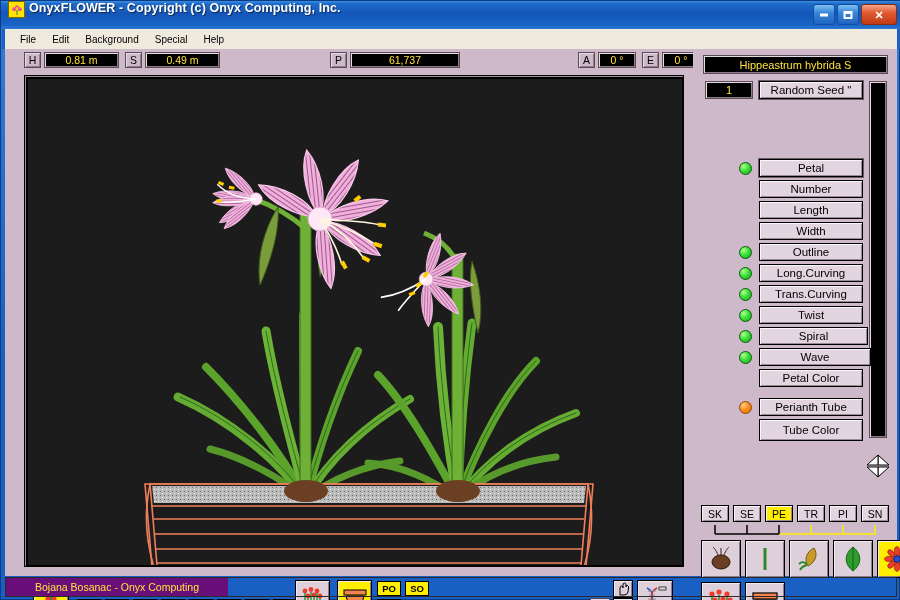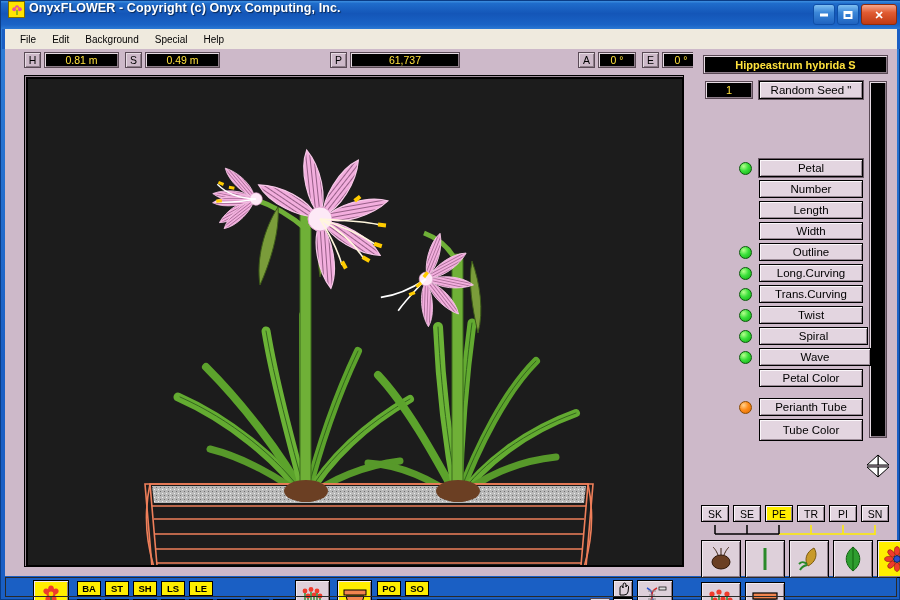--- a/index.html
+++ b/index.html
@@ -102,21 +102,21 @@
   
   .rpanel {
     position: absolute; left: 688px; top: 0; width: 204px; height: 527px;
     background: #cdb9c9;
   }
   .species-box {
     position: absolute; left: 10px; top: 6px; width: 185px; height: 19px;
     background: #000; border: 1px solid #5a4a56;
     box-shadow: inset 1px 1px 0 #e6dbe3, inset -1px -1px 0 #8d7d89;
     display: flex; align-items: center; justify-content: center;
-    color: #ffe23d; font-size: 11px; font-weight: bold;
+    color: #ffe23d; font-size: 11px;
   }
   .seed-val {
     position: absolute; left: 12px; top: 32px; width: 48px; height: 18px;
     background: #000; border: 1px solid #5a4a56;
     box-shadow: inset 1px 1px 0 #e6dbe3, inset -1px -1px 0 #8d7d89;
     display: flex; align-items: center; justify-content: center;
     color: #ffe23d; font-size: 11px;
   }
   .pbtn {
     position: absolute; background: #e3d5e0; border: 1px solid #000;
@@ -588,14 +588,15 @@
       <div class="ico-btn" style="left:52px;top:533px;width:40px;height:38px">
         <svg width="30" height="28" viewBox="0 0 30 28">
           <rect x="3" y="6" width="24" height="6" fill="#f2854f" stroke="#000" stroke-width="1.2"></rect>
           <path d="M5 13 L25 13 L21 25 L9 25 Z" fill="#f2854f" stroke="#000" stroke-width="1.2"></path>
         </svg>
       </div>
     </div>
   </div>
 
   <div class="statusbar">
+    <div class="status-right">Bojana Bosanac - Onyx Computing</div>
   </div>
 </div>
 
 </body></html>

